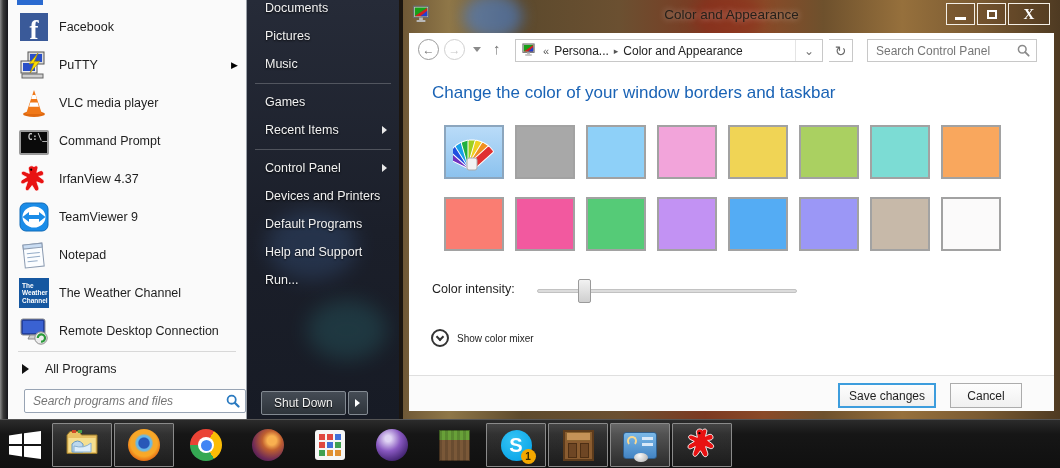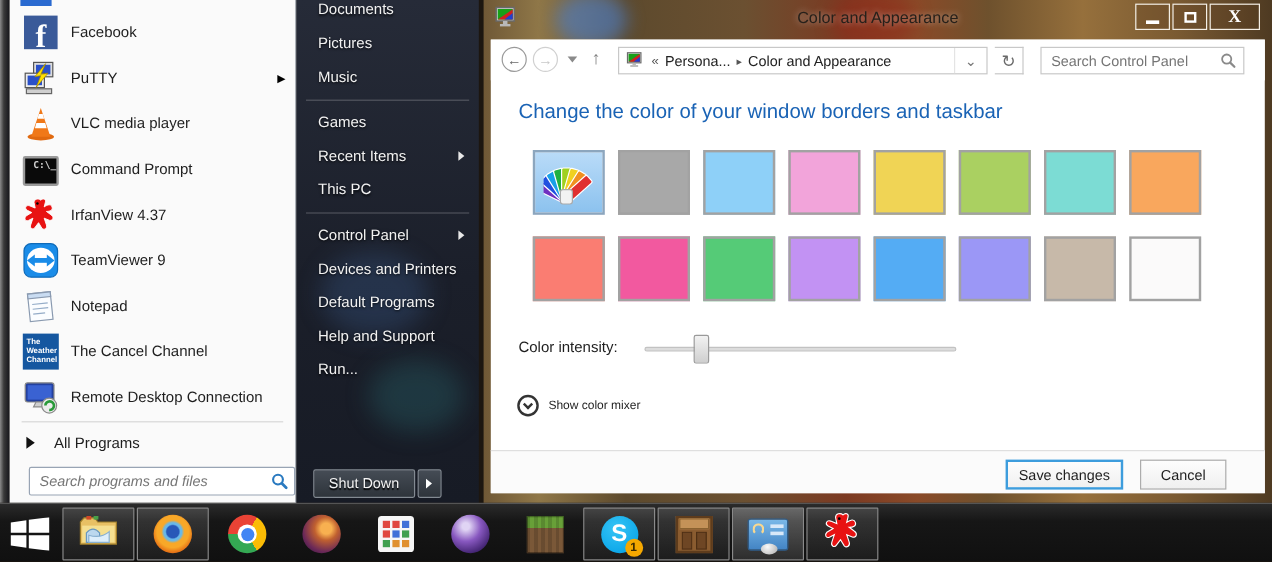--- a/index.html
+++ b/index.html
@@ -170,21 +170,21 @@
           <span>Notepad</span>
         </div>
         <div class="sm-item">
           <span class="ico">
             <div style="width:30px;height:30px;background:#1557a0;color:#fff;font:bold 6.5px/7.5px 'Liberation Sans',sans-serif;display:flex;flex-direction:column;justify-content:center;padding-left:3px">
               <span>The</span>
               <span>Weather</span>
               <span>Channel</span>
             </div>
           </span>
-          <span>The Cancel Channel</span>
+          <span>The Weather Channel</span>
         </div>
         <div class="sm-item">
           <span class="ico">
             <svg width="30" height="30" viewBox="0 0 30 30">
               <rect x="2" y="3" width="24" height="16" rx="2" fill="#23409f" stroke="#8a8a8a"></rect>
               <rect x="4" y="5" width="20" height="12" fill="#3a62d2"></rect>
               <path d="M11 19 h7 l2 4 h-11 Z" fill="#cfcfcf" stroke="#8a8a8a"></path>
               <circle cx="22" cy="22" r="6.2" fill="#ececec" stroke="#8a8a8a"></circle>
               <path d="M18.8 22 a3.6 3.6 0 1 1 3.2 3.6" fill="none" stroke="#2a9a3a" stroke-width="2.2"></path>
             </svg>
@@ -221,23 +221,20 @@
         <div class="smr-item">
           <span>Music</span>
         </div>
         <div class="smr-sep"></div>
         <div class="smr-item">
           <span>Games</span>
         </div>
         <div class="smr-item">
           <span>Recent Items</span>
           <span class="sub"></span>
-        </div>
-        <div class="smr-item">
-          <span>This PC</span>
         </div>
         <div class="smr-sep"></div>
         <div class="smr-item">
           <span>Control Panel</span>
           <span class="sub"></span>
         </div>
         <div class="smr-item">
           <span>Devices and Printers</span>
         </div>
         <div class="smr-item">

